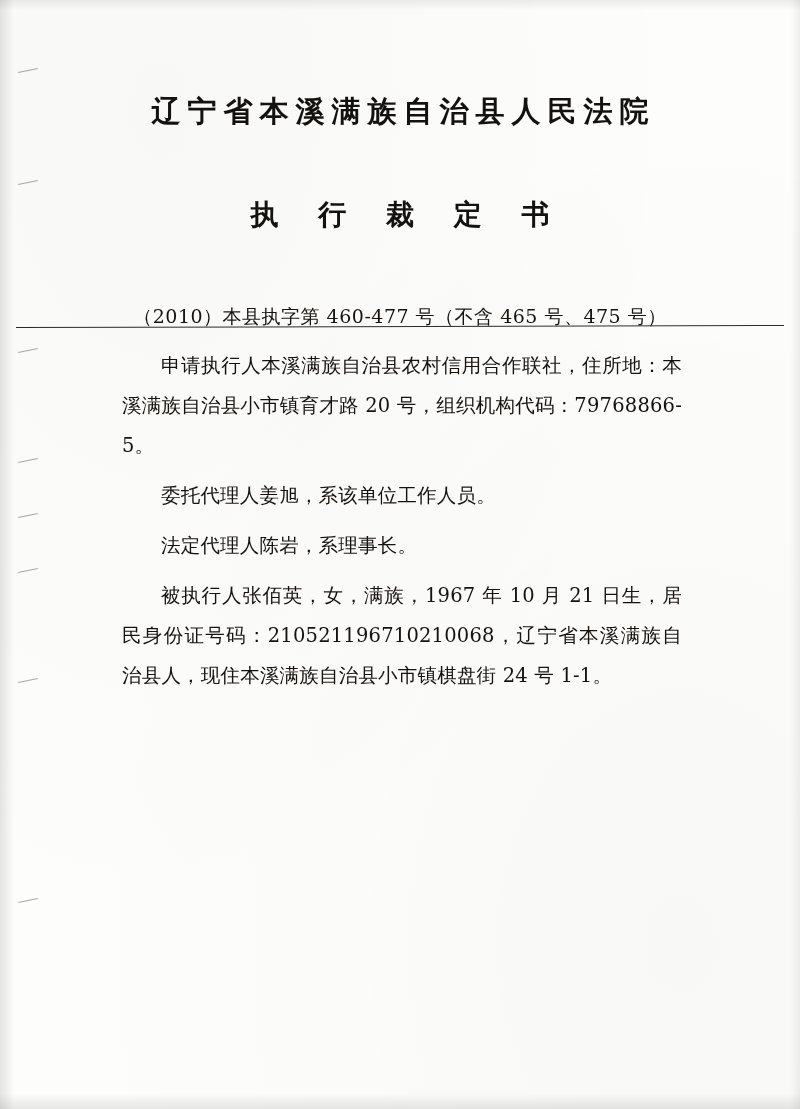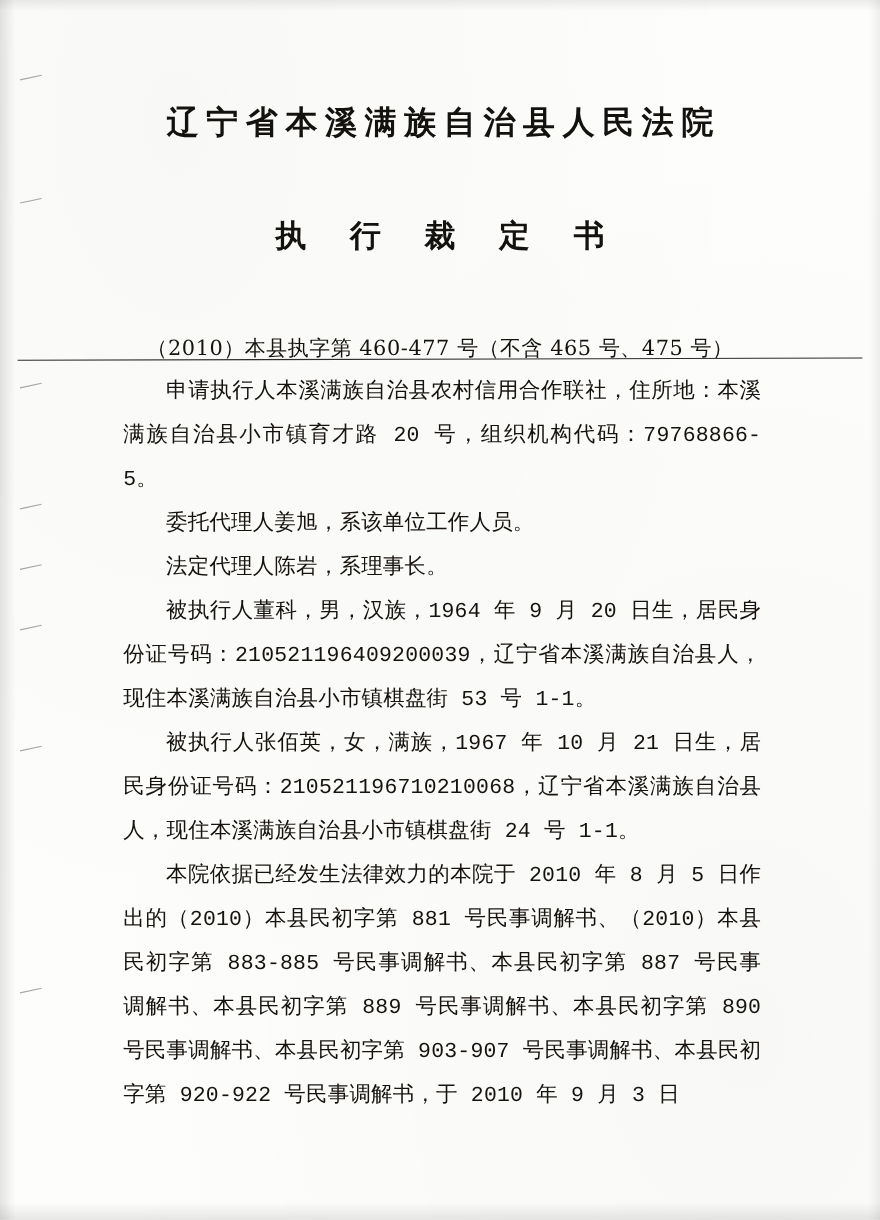--- a/index.html
+++ b/index.html
@@ -124,24 +124,23 @@
     left: 112px;
     top: 336px;
     width: 580px;
     font-size: 19.5px;
     line-height: 40px;
     color: #16130f;
     text-align: justify;
     text-justify: inter-ideograph;
   }
   .body-text p {
-    margin: 0;
+    margin: 10px;
     text-indent: 2em;
     letter-spacing: 0.2px;
-    font-family: Liberation Mono, monospace;
   }
 </style>
 </head>
 <body>
 
 <div class="page">
 
   <div class="scan-edge-top"></div>
   <div class="scan-edge-left"></div>
   <div class="scan-edge-right"></div>
@@ -165,18 +164,16 @@
 
     <div class="doc-casenum">（2010）本县执字第 460-477 号（不含 465 号、475 号）</div>
   </div>
 
   <div class="rule"></div>
 
   <div class="body-text">
     <p>申请执行人本溪满族自治县农村信用合作联社，住所地：本溪满族自治县小市镇育才路 20 号，组织机构代码：79768866-5。</p>
     <p>委托代理人姜旭，系该单位工作人员。</p>
     <p>法定代理人陈岩，系理事长。</p>
-    <p>被执行人董科，男，汉族，1964 年 9 月 20 日生，居民身份证号码：210521196409200039，辽宁省本溪满族自治县人，现住本溪满族自治县小市镇棋盘街 53 号 1-1。</p>
     <p>被执行人张佰英，女，满族，1967 年 10 月 21 日生，居民身份证号码：210521196710210068，辽宁省本溪满族自治县人，现住本溪满族自治县小市镇棋盘街 24 号 1-1。</p>
-    <p>本院依据已经发生法律效力的本院于 2010 年 8 月 5 日作出的（2010）本县民初字第 881 号民事调解书、（2010）本县民初字第 883-885 号民事调解书、本县民初字第 887 号民事调解书、本县民初字第 889 号民事调解书、本县民初字第 890 号民事调解书、本县民初字第 903-907 号民事调解书、本县民初字第 920-922 号民事调解书，于 2010 年 9 月 3 日</p>
   </div>
 
 </div>
 
 </body></html>

